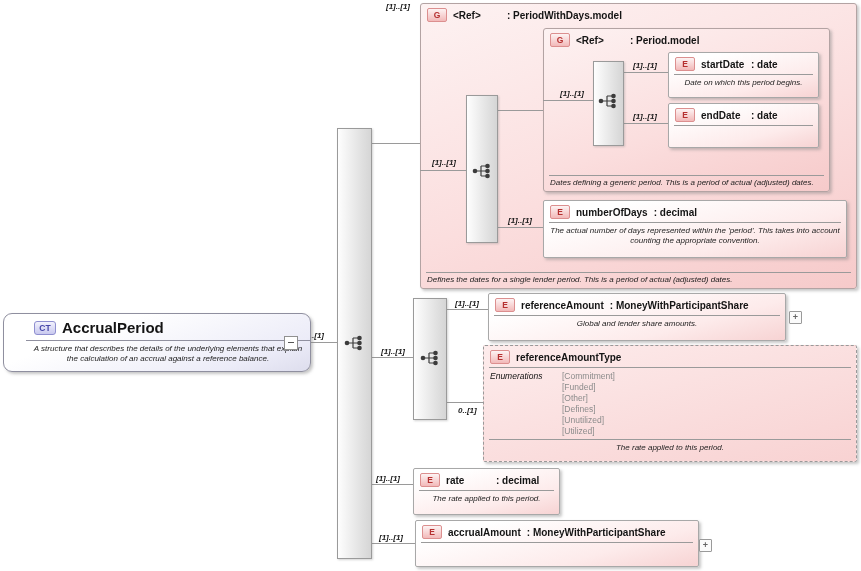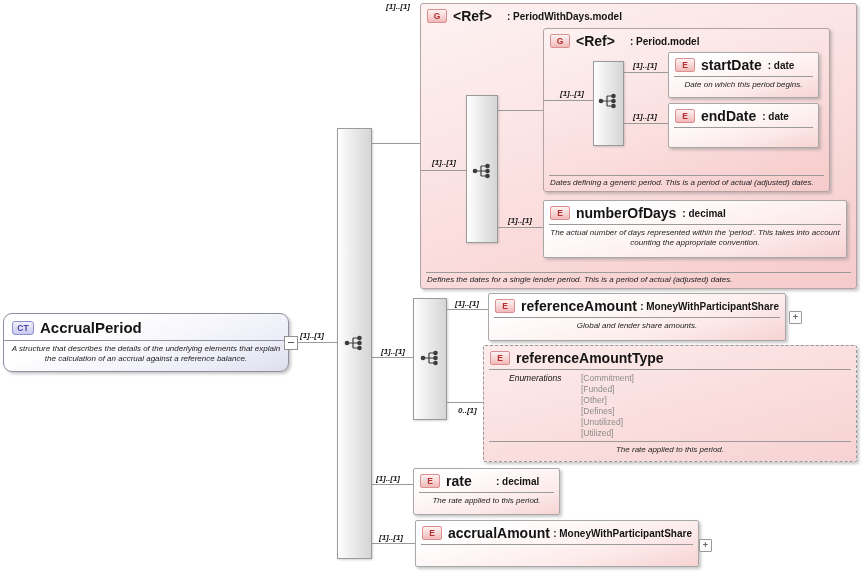--- a/index.html
+++ b/index.html
@@ -27,36 +27,36 @@
        border:1px solid #a8a8a8;border-radius:2px;box-shadow:2px 2px 3px rgba(130,130,130,.45);}
   .box.dashed{border:1px dashed #999;background:linear-gradient(165deg,#fdecec 0%,#f8d2d2 100%);}
 
   .ehdr{display:flex;align-items:center;gap:6px;padding:4px 6px 3px 6px;}
   .badge{flex:0 0 auto;display:inline-block;width:18px;height:12px;line-height:12px;
          text-align:center;font-size:8.5px;font-weight:bold;border-radius:2px;}
   .badge.pink{border:1px solid #dc8f8f;color:#b53030;
               background:linear-gradient(180deg,#fdf3f3,#f2b9b9);}
   .badge.purple{width:20px;border:1px solid #8f8fd0;color:#4646a8;border-radius:3px;
               background:linear-gradient(180deg,#f2f2fd,#c9c9ef);}
-  .ename{font-size:14px;font-weight:bold;color:#141414;min-width:44px;white-space:pre;}
+  .ename{font-size:10px;font-weight:bold;color:#141414;min-width:44px;white-space:pre;}
   .ename.gname{min-width:48px;}
   .etype{font-size:10px;font-weight:bold;color:#141414;white-space:pre;}
   .esep{height:0;border-top:1px solid #9a9a9a;margin:0 5px;}
   .edesc{padding:3px 6px 2px 6px;font-style:italic;font-size:8px;line-height:10px;color:#1c1c1c;text-align:center;}
 
   
-  .enumrow{display:flex;padding:3px 6px 2px 6px;margin-left:19px;}
+  .enumrow{display:flex;padding:3px 6px 2px 6px;}
   .enumlabel{flex:0 0 72px;font-style:italic;font-size:8.5px;line-height:11px;color:#111;}
   .enumvals{font-size:8.5px;line-height:11px;color:#8b8b8b;}
 
   
   .root{position:absolute;left:3px;top:313px;width:284px;height:57px;
         border:1px solid #8f8f9f;border-radius:9px;
         background:linear-gradient(160deg,#ffffff 30%,#ececf8 80%,#dddded 100%);
-        box-shadow:2px 2px 3px rgba(130,130,130,.45);}
+        box-shadow:2px 2px 3px rgba(130,130,130,.45);padding-left:22px;}
   .root .ehdr{padding:5px 8px 4px 8px;border-bottom:1px solid #90909f;}
   .root .edesc{padding:3px 7px;}
   .root .ename{min-width:0;font-size:15px;}
 
   
   .plus{position:absolute;width:11px;height:11px;border:1px solid #9a9a9a;background:#fbfbfb;
         color:#666;font-weight:bold;font-size:9px;line-height:10px;text-align:center;
         border-radius:1px;cursor:pointer;}
   .handle{position:absolute;left:284px;top:336px;width:12px;height:12px;
           border:1px solid #909090;background:#ffffff;}

